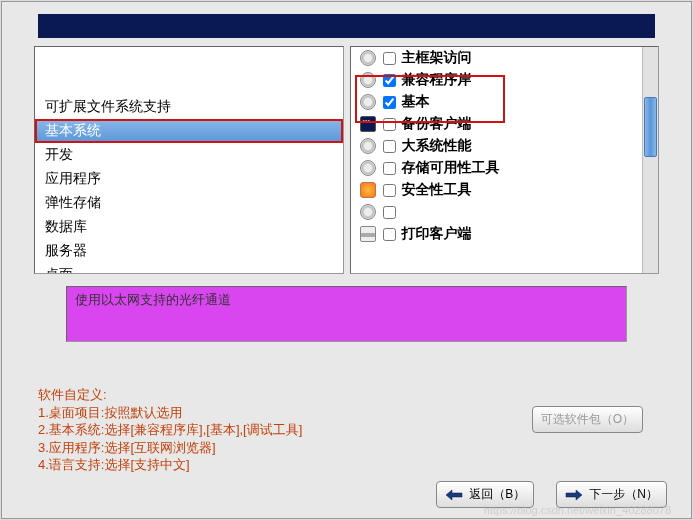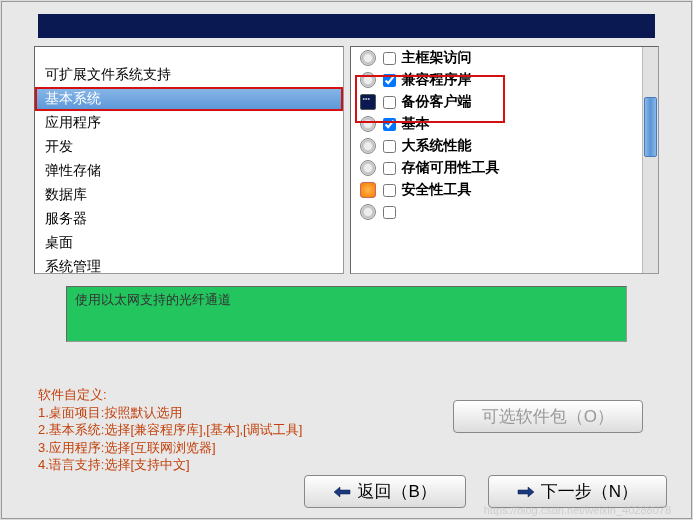--- a/index.html
+++ b/index.html
@@ -5,35 +5,35 @@
     * { box-sizing: border-box; margin: 0; padding: 0; }
     body { width: 693px; height: 520px; background: #dcdcdc; font-family: sans-serif; font-size: 13px; overflow: hidden; }
     .outer { border: 1px solid #999; width: 691px; height: 518px; margin: 1px; background: #e8e8e8; position: relative; }
     .titlebar { margin: 12px 36px 8px 36px; height: 24px; background: #0a1952; }
     .main-area { display: flex; gap: 6px; padding: 0 32px; }
     .panel { background: #fff; border: 1px solid #999; border-left: 1px solid #666; border-top: 1px solid #666; height: 228px; position: relative; }
     .left-panel { flex: 1; overflow: hidden; }
     .right-panel { flex: 1; overflow: hidden; }
     .scrollbar-v { position: absolute; right: 0; top: 0; bottom: 0; width: 16px; background: #e2e2e2; border-left: 1px solid #bbb; }
     .scrollbar-thumb { position: absolute; left: 1px; right: 1px; background: linear-gradient(90deg,#8ab8e8,#5a96d8,#8ab8e8); border: 1px solid #4a7aba; border-radius: 2px; }
-    .cat-list { padding: 16px 0; }
+    .cat-list { padding: 16px 0; margin-top: 32px; }
     .cat-item { padding: 3px 10px; cursor: pointer; font-size: 14px; color: #000; }
     .cat-item.selected { background: linear-gradient(180deg,#8ab8e8,#5a96d8); color: #fff; }
     .cat-item.selected.highlighted { outline: 2px solid #d41010; outline-offset: -2px; }
     .pkg-list { padding: 0 0; }
     .pkg-row { display: flex; align-items: center; padding: 2px 8px; gap: 6px; font-size: 14px; }
     .pkg-icon { width: 18px; height: 18px; display: inline-flex; align-items: center; justify-content: center; flex-shrink: 0; }
     .gear { width: 16px; height: 16px; border-radius: 50%; background: radial-gradient(circle,#eee 35%,#bbb 55%,#eee 75%); border: 1px solid #888; position: relative; }
     .pkg-checkbox { width: 13px; height: 13px; flex-shrink: 0; }
     .pkg-label { flex: 1; font-weight: bold; }
     .highlight-box { position: absolute; border: 2px solid #d41010; pointer-events: none; }
     .hl1 { left: 4px; top: 28px; width: 150px; height: 48px; }
-    .desc-box { margin: 12px 64px 6px 64px; height: 56px; background: #22c55e; border: 1px solid #999; border-left: 1px solid #666; border-top: 1px solid #666; padding: 4px 8px; font-size: 13px; color: #333; }
+    .desc-box { margin: 12px 64px 6px 64px; height: 56px; background: #d946ef; border: 1px solid #999; border-left: 1px solid #666; border-top: 1px solid #666; padding: 4px 8px; font-size: 13px; color: #333; }
     .instructions { position: absolute; left: 36px; bottom: 44px; font-size: 13px; color: #c2410c; line-height: 1.35; }
-    .btn { display: inline-flex; align-items: center; gap: 6px; padding: 4px 28px; background: linear-gradient(180deg,#fff,#ddd); border: 1px solid #888; border-radius: 4px; cursor: pointer; font-size: 17px; }
+    .btn { display: inline-flex; align-items: center; gap: 6px; padding: 4px 8px; background: linear-gradient(180deg,#fff,#ddd); border: 1px solid #888; border-radius: 4px; cursor: pointer; font-size: 12px; }
     .btn-optional { position: absolute; right: 48px; bottom: 85px; color: #999; }
     .footer-btns { position: absolute; right: 24px; bottom: 10px; display: flex; gap: 22px; }
     .arrow-icon { width: 18px; height: 12px; }
     .icon-small { width: 16px; height: 16px; display: inline-block; }
     .icon-orange { background: radial-gradient(circle,#ffb74d,#f57c00); border-radius: 3px; border: 1px solid #c66; }
     .icon-blue { background: #0a1952; border-radius: 2px; border: 1px solid #555; position: relative; }
     .icon-blue::after { content: '•••'; color: #bbb; font-size: 7px; position: absolute; top: 2px; left: 2px; line-height: 4px; }
     .icon-printer { background: linear-gradient(180deg,#eee 40%,#aaa 40%,#aaa 70%,#eee 70%); border: 1px solid #888; border-radius: 2px; }
     .watermark { position: absolute; right: 20px; bottom: 2px; font-size: 11px; color: #bbb; opacity: 0.6; }
   </style>
@@ -41,22 +41,22 @@
 <body>
 
 <div class="outer">
   <div class="titlebar"></div>
 
   <div class="main-area">
     <div class="panel left-panel">
       <div class="cat-list" id="cat-list">
           <div class="cat-item">可扩展文件系统支持</div>
           <div class="cat-item selected highlighted">基本系统</div>
+          <div class="cat-item">开发</div>
           <div class="cat-item">应用程序</div>
-          <div class="cat-item">开发</div>
           <div class="cat-item">弹性存储</div>
           <div class="cat-item">数据库</div>
           <div class="cat-item">服务器</div>
           <div class="cat-item">桌面</div>
           <div class="cat-item">系统管理</div>
         </div>
     </div>
     <div class="panel right-panel">
       <div class="pkg-list" id="pkg-list">
           <div class="pkg-row">
@@ -68,31 +68,31 @@
           </div>
           <div class="pkg-row">
             <span class="pkg-icon">
               <span class="gear"></span>
             </span>
             <input type="checkbox" class="pkg-checkbox" checked="" style="">
             <span class="pkg-label">兼容程序岸</span>
           </div>
           <div class="pkg-row">
             <span class="pkg-icon">
+              <span class="gear"></span>
+            </span>
+            <input type="checkbox" class="pkg-checkbox" checked="" style="">
+            <span class="pkg-label">基本</span>
+          </div>
+          <div class="pkg-row">
+            <span class="pkg-icon">
               <span class="icon-small icon-blue"></span>
             </span>
             <input type="checkbox" class="pkg-checkbox" style="">
             <span class="pkg-label">备份客户端</span>
-          </div>
-          <div class="pkg-row">
-            <span class="pkg-icon">
-              <span class="gear"></span>
-            </span>
-            <input type="checkbox" class="pkg-checkbox" checked="" style="">
-            <span class="pkg-label">基本</span>
           </div>
           <div class="pkg-row">
             <span class="pkg-icon">
               <span class="gear"></span>
             </span>
             <input type="checkbox" class="pkg-checkbox" style="">
             <span class="pkg-label">大系统性能</span>
           </div>
           <div class="pkg-row">
             <span class="pkg-icon">
@@ -106,20 +106,27 @@
               <span class="icon-small icon-orange"></span>
             </span>
             <input type="checkbox" class="pkg-checkbox" style="">
             <span class="pkg-label">安全性工具</span>
           </div>
           <div class="pkg-row">
             <span class="pkg-icon">
               <span class="gear"></span>
             </span>
             <input type="checkbox" class="pkg-checkbox" style="">
+          </div>
+          <div class="pkg-row">
+            <span class="pkg-icon">
+              <span class="icon-small icon-printer"></span>
+            </span>
+            <input type="checkbox" class="pkg-checkbox" style="">
+            <span class="pkg-label">打印客户端</span>
           </div>
         </div>
       <div class="highlight-box hl1"></div>
       <div class="scrollbar-v">
         <div class="scrollbar-thumb" style="top:50px;height:60px;"></div>
       </div>
     </div>
   </div>
 
   <div class="desc-box">

